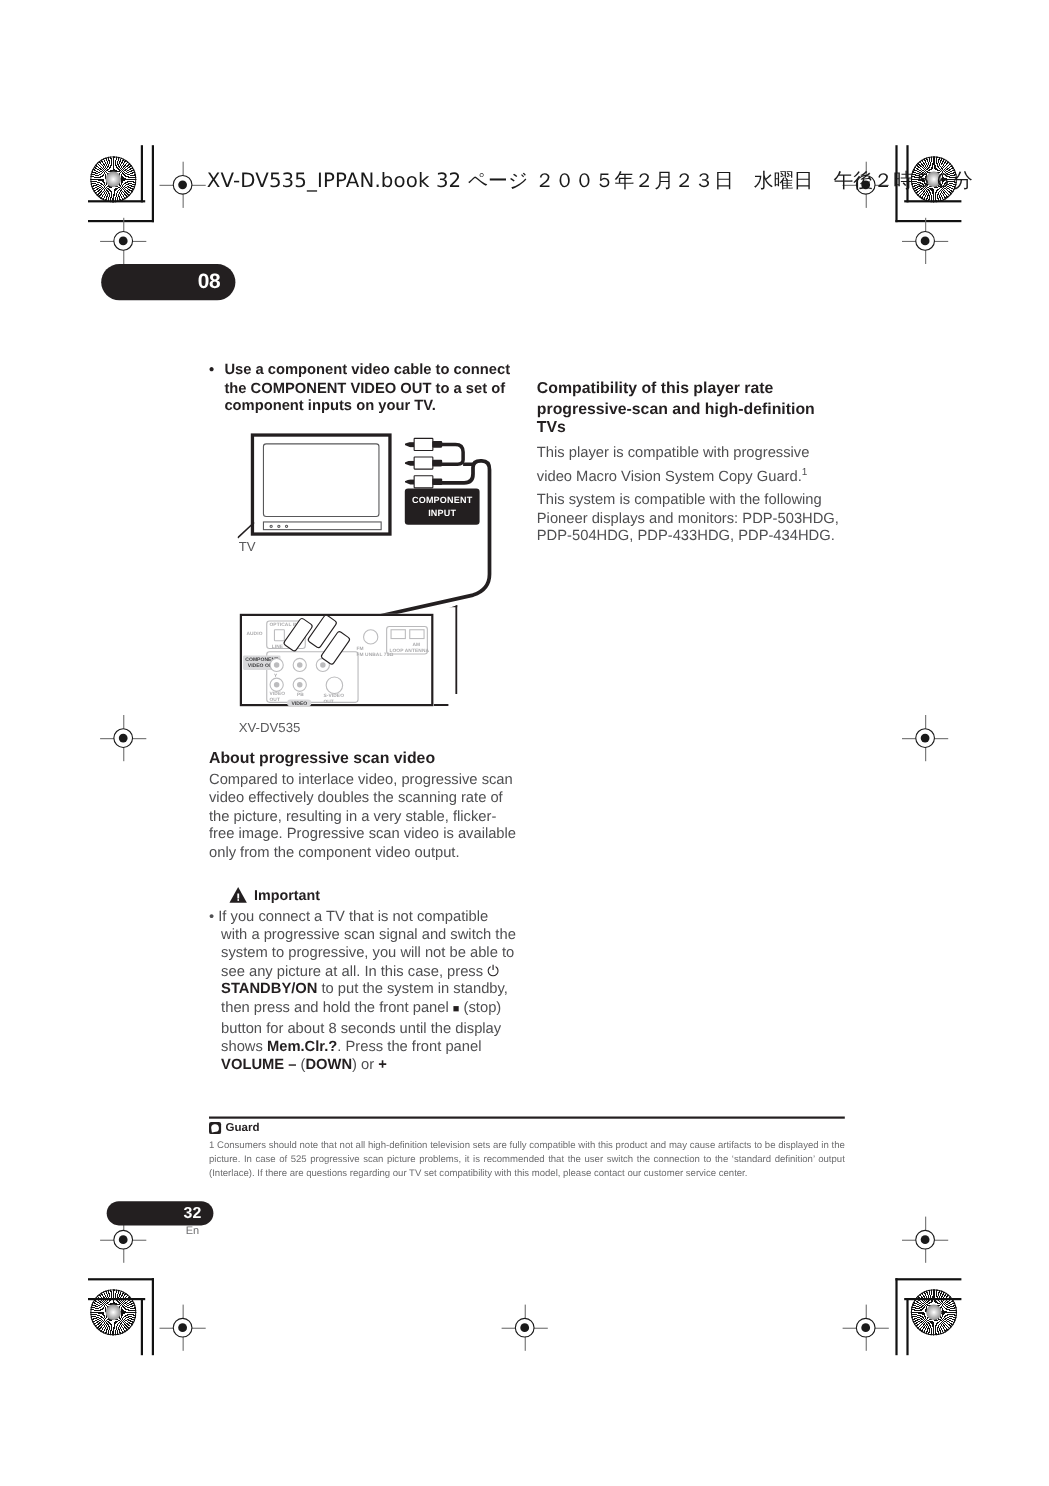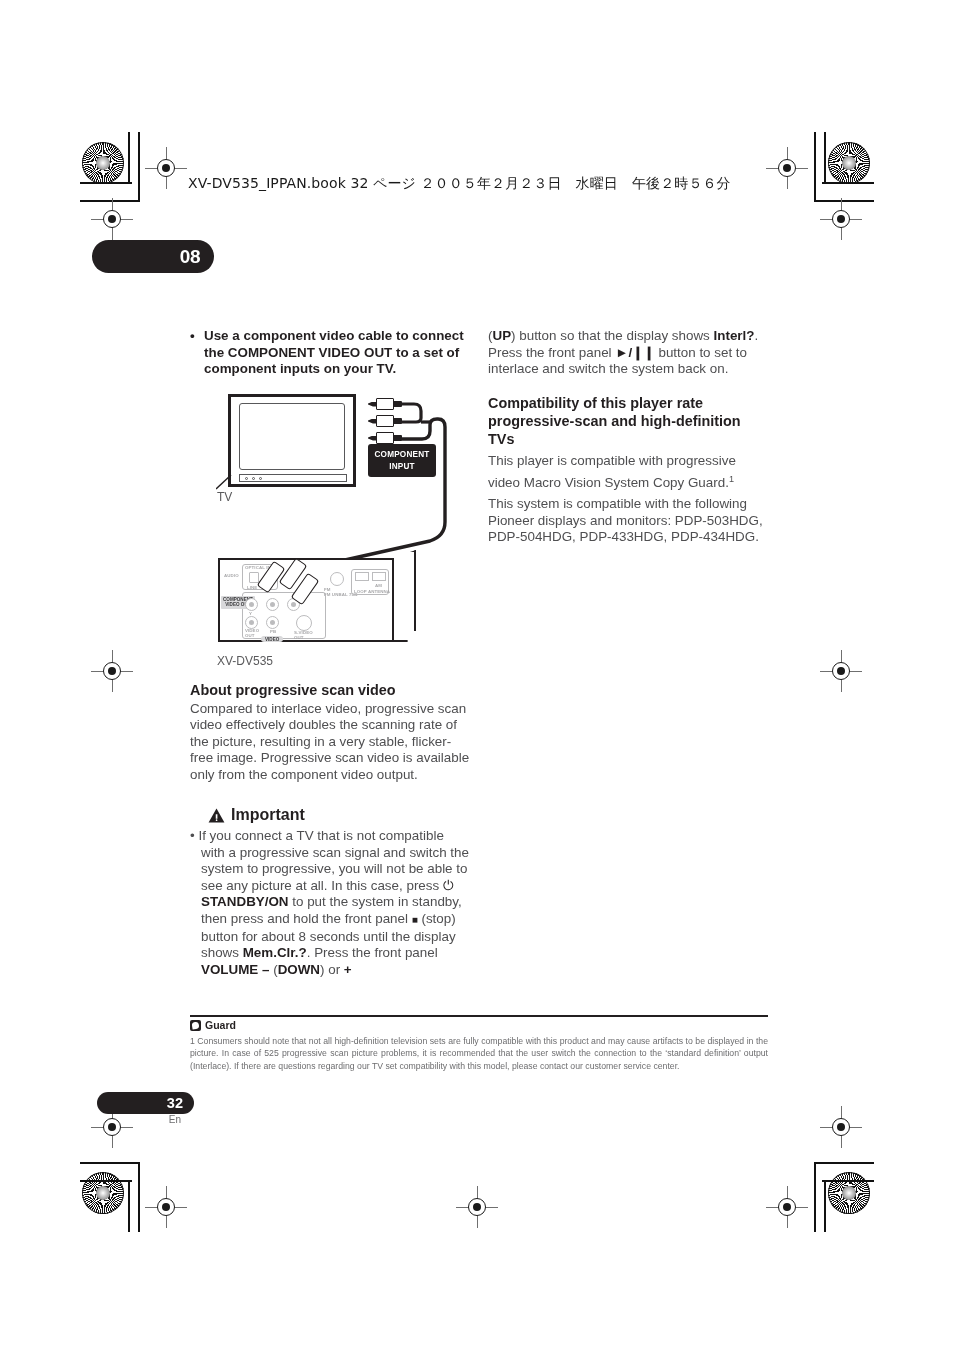--- a/index.html
+++ b/index.html
@@ -40,22 +40,22 @@
     box-shadow: inset 0 0 0 1px #111;
   }
   .starmark::after {
     content:""; position:absolute; left:50%; top:50%;
     width:14px; height:14px; margin:-7px 0 0 -7px; border-radius:50%;
     background: radial-gradient(circle, #fff 0%, #9a9a9a 65%, #555 100%);
   }
 
   
   .filelinewrap {
-    position:absolute; left:188px; top:175px;
-    font-size:14px; letter-spacing:0.1px; color:#1a1a1a; white-space:nowrap;
+    position:absolute; left:188px; top:152px;
+    font-size:18px; letter-spacing:0.1px; color:#1a1a1a; white-space:nowrap;
     font-family:"DejaVu Sans", sans-serif;
   }
 
   
   .chapter-header { position:absolute; left:92px; top:240px; width:676px; height:34px; }
   .chapter-num {
     position:absolute; left:0; top:0; width:122px; height:33px;
     background:#231f20; border-radius:16.5px;
     color:#ffffff; font-weight:bold; font-size:19px;
     display:flex; align-items:center; justify-content:flex-end;
@@ -156,21 +156,21 @@
     border:1.6px solid #bcbcbe; background:#fff;
   }
   .rca::after {
     content:""; position:absolute; left:50%; top:50%; width:5px; height:5px;
     margin:-2.5px 0 0 -2.5px; background:#bcbcbe; border-radius:50%;
   }
 
   
   .important-head { display:flex; align-items:center; gap:6px; margin:0 0 4px 0; }
   .tri-icon { width:17px; height:15px; }
-  .important-head .lbl { font-size:16px; font-weight:bold; color:#231f20; }
+  .important-head .lbl { font-size:13px; font-weight:bold; color:#231f20; }
 
   .bullet-body { text-indent:-11px; padding-left:11px; }
 
   
   .note-rule { position:absolute; left:190px; top:1015px; width:578px; height:2.2px; background:#231f20; }
   .note-head { position:absolute; left:190px; top:1019px; display:flex; align-items:center; gap:4px; }
   .note-icon {
     width:11px; height:11px; background:#231f20; border-radius:2px;
     position:relative;
   }
@@ -422,23 +422,20 @@
     </svg>
     <span class="lbl">Important</span>
   </div>
   <p class="body-txt bullet-body">
     <span>•</span>
     <span>If you connect a TV that is not compatible with a progressive scan signal and switch the system to progressive, you will not be able to see any picture at all. In this case, press </span><span style="color:#231f20;">⏻</span> <b>STANDBY/ON</b><span> to put the system in standby, then press and hold the front panel </span><span style="color:#231f20; font-size:10px;">■</span><span> (stop) button for about 8 seconds until the display shows </span><b>Mem.Clr.?</b><span>. Press the front panel </span><b>VOLUME –</b><span> (</span><b>DOWN</b><span>) or </span><b>+</b>
   </p>
 </div>
 
 <div class="col col-right">
-  <p class="body-txt">
-    <span>(</span><b>UP</b><span>) button so that the display shows </span><b>Interl?</b><span>. Press the front panel </span><b>►/❙❙</b><span> button to set to interlace and switch the system back on.</span>
-  </p>
 
   <div style="margin-top:17px;">
     <h3 class="sub">Compatibility of this player rate</h3>
     <h3 class="sub" style="margin-bottom:2px;">progressive-scan and high-definition TVs</h3>
     <p class="body-txt" style="line-height:19px;">
       <span>This player is compatible with progressive video Macro Vision System Copy Guard.</span><sup>1</sup>
     </p>
     <p class="body-txt" style="margin-top:4px;">This system is compatible with the following Pioneer displays and monitors: PDP-503HDG, PDP-504HDG, PDP-433HDG, PDP-434HDG.</p>
   </div>
 </div>

